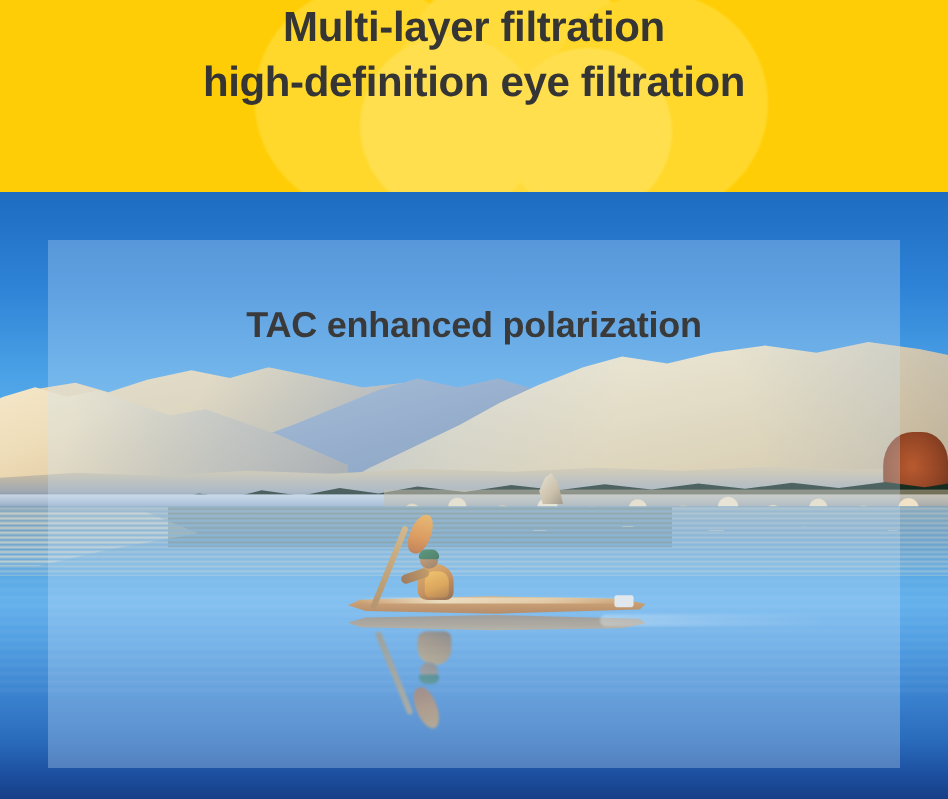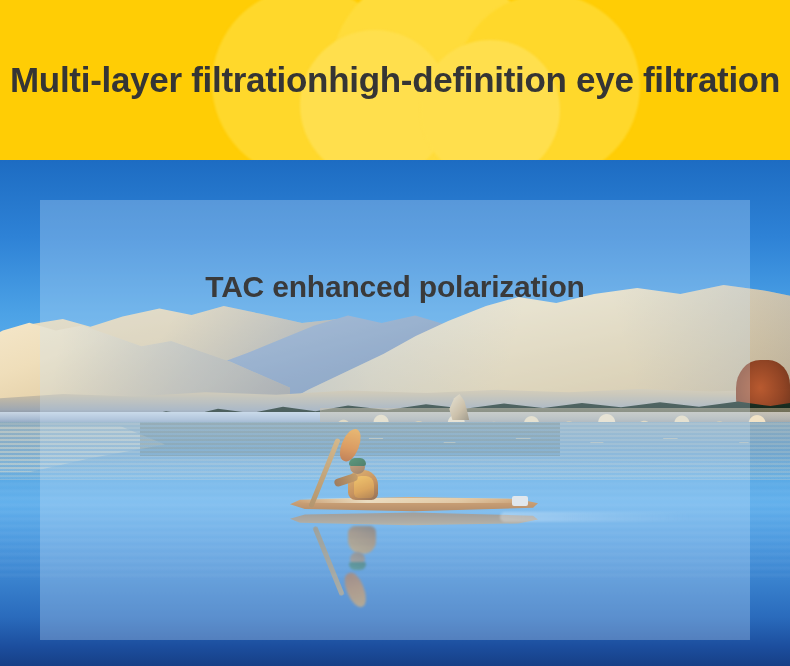--- a/index.html
+++ b/index.html
@@ -23,22 +23,22 @@
     filter:blur(1px);
   }
   .glow1 { width:190px; height:190px; left:212px; top:-12px; }
   .glow2 { width:210px; height:210px; left:330px; top:-30px; background:#FFDC3B; }
   .glow3 { width:185px; height:185px; left:455px; top:-6px; }
   .glow4 { width:150px; height:150px; left:300px; top:30px; background:#FFDF4D; }
   .glow5 { width:140px; height:140px; left:420px; top:40px; background:#FFDF4D; }
 
   .banner-text {
     position:absolute; left:0; top:0; width:790px; height:160px;
-    display:flex; 
-    align-items:center; justify-content:center;
+    display:flex; flex-direction:column;
+    align-items:center; justify-content:flex-start;
     z-index:5;
   }
   .banner-line {
     color:#353535;
     font-weight:bold;
     font-size:35px;
     line-height:46px;
     letter-spacing:-0.3px;
     white-space:nowrap;
     text-align:center;
@@ -318,23 +318,23 @@
   }
 
   
   .overlay-panel {
     position:absolute; left:40px; top:200px; width:710px; height:440px;
     background:rgba(205,228,250,0.30);
     z-index:20;
     pointer-events:none;
   }
   .overlay-caption {
-    position:absolute; left:40px; top:244px; width:710px; height:60px;
+    position:absolute; left:40px; top:255px; width:710px; height:60px;
     z-index:25;
-    display:flex; align-items:flex-end; justify-content:center;
+    display:flex; align-items:flex-start; justify-content:center;
   }
   .overlay-caption span {
     color:#3A3A3A;
     font-weight:bold;
     font-size:30px;
     letter-spacing:-0.2px;
     white-space:nowrap;
   }
 </style>
 </head>

